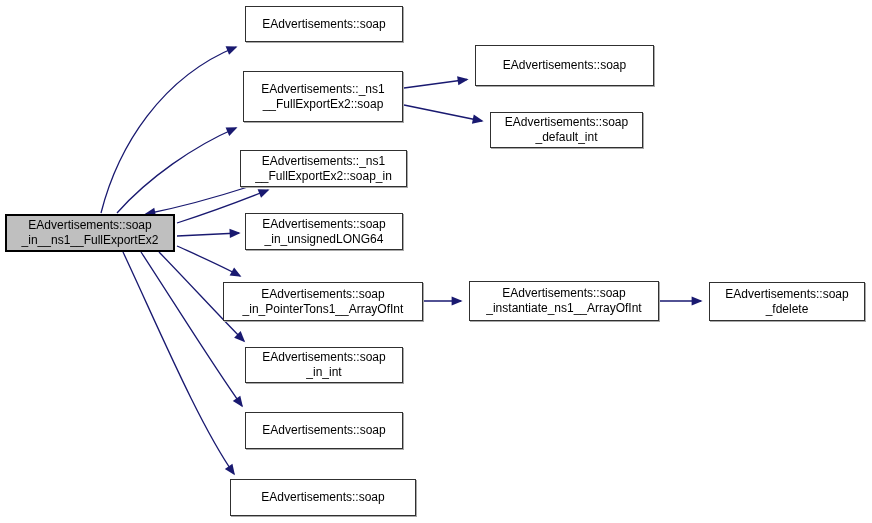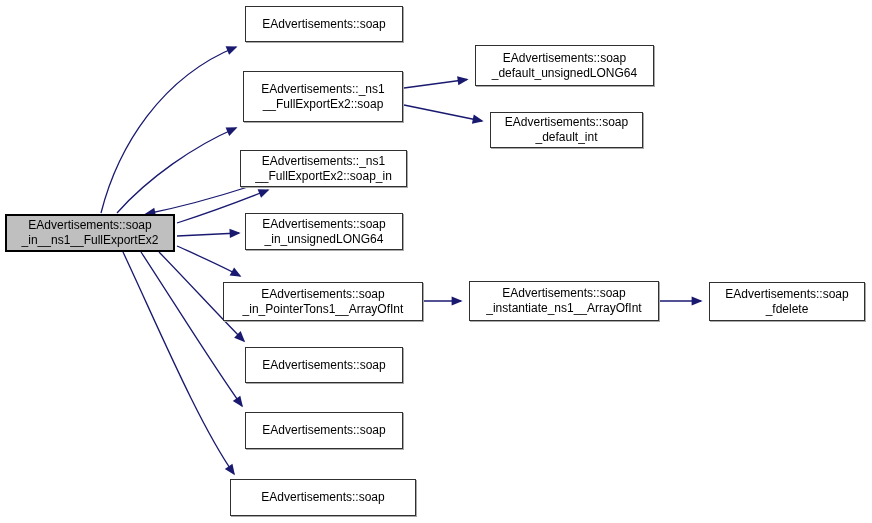--- a/index.html
+++ b/index.html
@@ -95,33 +95,33 @@
     <span>_in_unsignedLONG64</span>
   </div>
 
   <div class="node n-inptr">
     <span>EAdvertisements::soap</span>
     <span>_in_PointerTons1__ArrayOfInt</span>
   </div>
 
   <div class="node n-inint">
     <span>EAdvertisements::soap</span>
+    <span>_in_int</span>
   </div>
 
   <div class="node n-ignore">
     <span>EAdvertisements::soap</span>
   </div>
 
   <div class="node n-copy">
     <span>EAdvertisements::soap</span>
   </div>
 
   <div class="node n-deful64">
     <span>EAdvertisements::soap</span>
-    <span>_default_unsignedLONG64</span>
   </div>
 
   <div class="node n-defint">
     <span>EAdvertisements::soap</span>
     <span>_default_int</span>
   </div>
 
   <div class="node n-inst">
     <span>EAdvertisements::soap</span>
     <span>_instantiate_ns1__ArrayOfInt</span>

